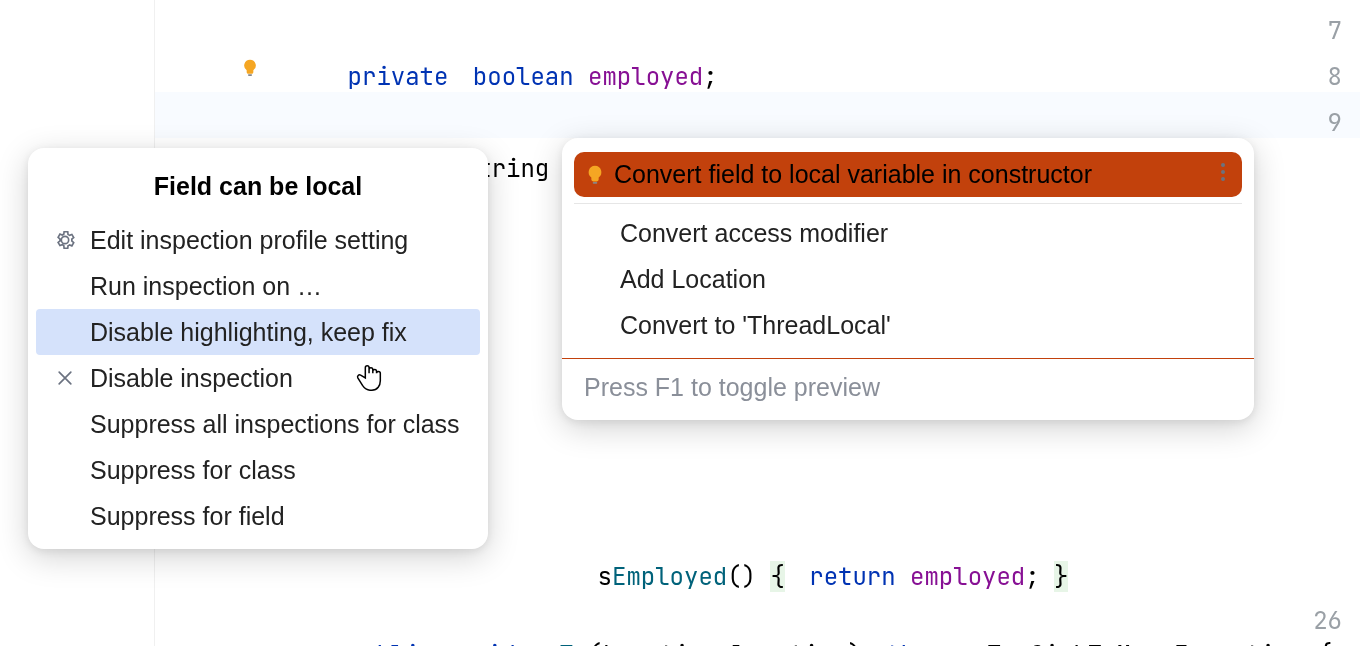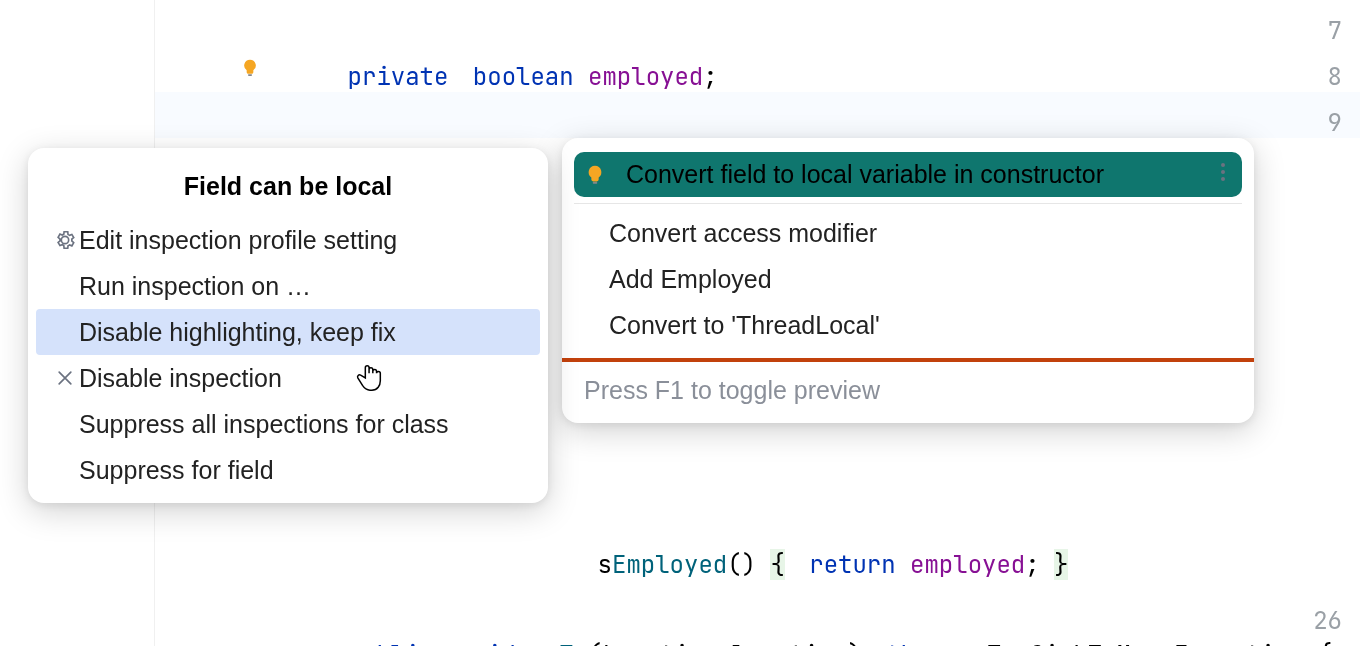--- a/index.html
+++ b/index.html
@@ -76,36 +76,36 @@
       position: absolute;
       background: #ffffff;
       border-radius: 16px;
       box-shadow: 0 8px 32px rgba(0,0,0,0.18), 0 2px 8px rgba(0,0,0,0.08);
       padding: 12px 0;
     }
 
     .left-popup {
       left: 28px;
       top: 148px;
-      width: 520px;
+      width: 460px;
       padding: 16px 0 10px 0;
     }
     .popup-title {
       font-weight: 700;
       font-size: 25px;
       padding: 8px 24px 16px 24px;
       text-align: center;
     }
     .menu-item {
       display: flex;
       align-items: center;
       padding: 8px 24px;
       font-size: 25px;
       cursor: pointer;
-      gap: 1px;
+      gap: 12px;
       min-height: 46px;
     }
     .menu-item.selected {
       background: #d5e2fb;
       border-radius: 4px;
       margin: 0 8px;
       padding: 8px 16px;
     }
     .menu-item .icon-slot {
       width: 26px;
@@ -120,38 +120,38 @@
       top: 138px;
       width: 692px;
       padding: 10px 0 0 0;
     }
     .right-popup .menu-item {
       padding: 8px 20px;
     }
     .right-popup .header-item {
       display: flex;
       align-items: center;
-      background: #0f766e;
+      background: #c2410c;
       border-radius: 10px;
       margin: 4px 12px 6px 12px;
       padding: 8px 10px;
       font-size: 25px;
-      gap: 20px;
+      gap: 8px;
     }
     .right-popup .header-item .label { flex: 1; }
     .right-popup .divider {
       height: 1px;
       background: #e6e6e6;
       margin: 2px 12px 6px 12px;
     }
     .footer {
       padding: 14px 22px 18px 22px;
       color: #8a8f99;
       font-size: 25px;
-      border-top: 4px solid #c2410c;
+      border-top: 1px solid #c2410c;
       margin-top: 10px;
     }
     .more-icon { color: #6b7280; font-size: 22px; cursor: pointer; }
     .indent-pad { width: 26px; flex-shrink: 0; }
 
     
     .hand-cursor {
       position: absolute;
       left: 355px;
       top: 362px;
@@ -181,21 +181,21 @@
   <div class="code-line" style="top:54px">
     <span class="kw">private</span><span> </span><span class="kw">boolean</span><span> </span><span class="field">customer</span><span class="punct">;</span>
   </div>
 
   <div class="line-bg" style="top:92px"></div>
   <div class="line-number" style="top:100px">9</div>
   <div class="code-line" style="top:100px">
     <span class="kw">private</span><span> </span><span class="type">String</span><span> </span><span class="field highlight-bg">name</span><span class="punct">;</span>
   </div>
 
-  <div class="code-line" style="top:496px; left:540px">
+  <div class="code-line" style="top:508px; left:540px">
     <span class="ident">s</span><span class="method">Employed</span><span class="punct">() </span><span class="punct hint-bg-green">{</span><span class="kw"> return </span><span class="field">employed</span><span class="punct">; </span><span class="punct hint-bg-green">}</span>
   </div>
 
   <div class="line-number" style="top:598px">26</div>
   <div class="code-line" style="top:586px">
     <span class="kw">public</span><span> </span><span class="kw">void</span><span> </span><span class="method">goTo</span><span class="punct">(</span><span class="type">Location</span><span> </span><span class="ident">location</span><span class="punct">)</span><span> </span><span class="kw">throws</span><span> </span><span class="type">TooSickToMoveException</span><span> </span><span class="punct">{</span>
   </div>
 </div>
 
 <div class="popup right-popup">
@@ -215,21 +215,21 @@
         </svg>
     </span>
   </div>
   <div class="divider"></div>
   <div class="menu-item">
       <span class="indent-pad"></span>
       <span class="label">Convert access modifier</span>
     </div>
   <div class="menu-item">
       <span class="indent-pad"></span>
-      <span class="label">Add Employed</span>
+      <span class="label">Add Location</span>
     </div>
   <div class="menu-item">
       <span class="indent-pad"></span>
       <span class="label">Convert to 'ThreadLocal'</span>
     </div>
   <div class="footer">Press F1 to toggle preview</div>
 </div>
 
 <div class="popup left-popup">
   <div class="popup-title">Field can be local</div>
@@ -260,20 +260,24 @@
         </svg>
     </span>
     <span class="label">Disable inspection</span>
   </div>
 
   <div class="menu-item">
     <span class="icon-slot"></span>
     <span class="label">Suppress all inspections for class</span>
   </div>
 
+  <div class="menu-item">
+    <span class="icon-slot"></span>
+    <span class="label">Suppress for class</span>
+  </div>
 
   <div class="menu-item">
     <span class="icon-slot"></span>
     <span class="label">Suppress for field</span>
   </div>
 </div>
 
 <div class="hand-cursor">
   <svg viewBox="0 0 32 32">
       <path fill="#fff" stroke="#000" stroke-width="1.6" d="M11 15V6a2 2 0 1 1 4 0v6-4a2 2 0 1 1 4 0v4-2a2 2 0 1 1 4 0v2a2 2 0 1 1 4 0v8c0 5-3 10-9 10h-2c-4 0-6-2-8-5l-5-8c-1-2 1-4 3-3l5 3z"></path>

